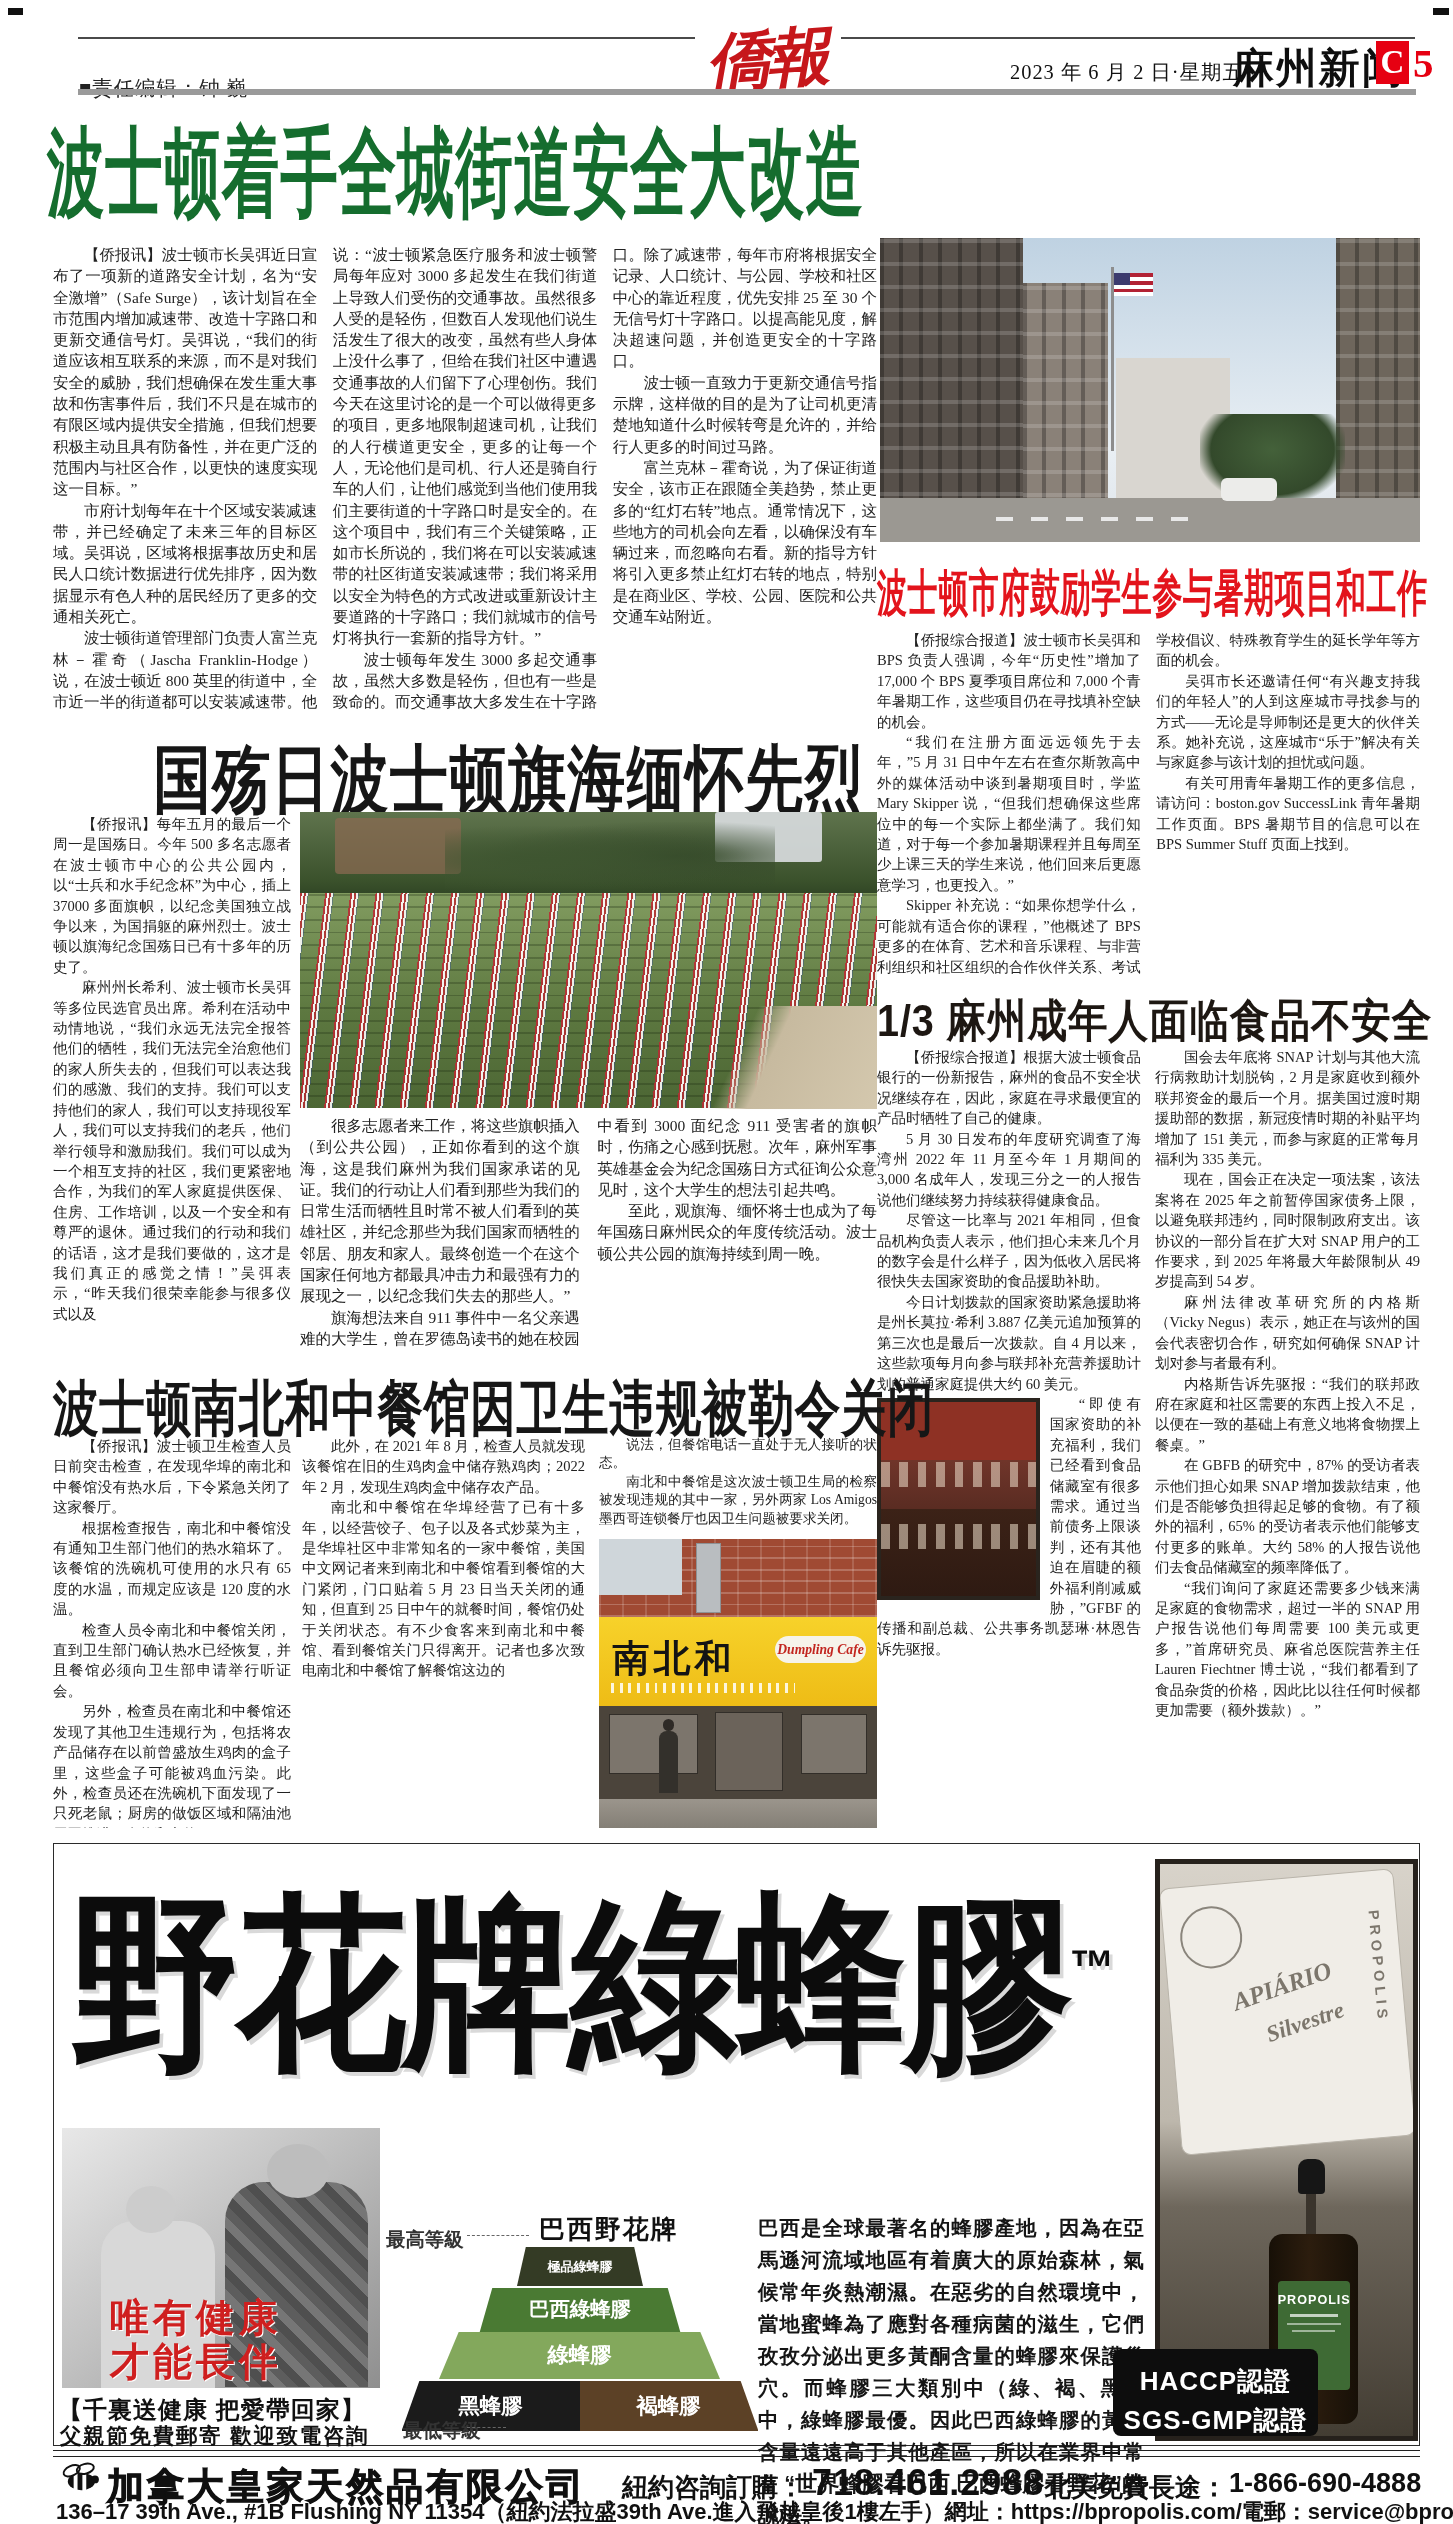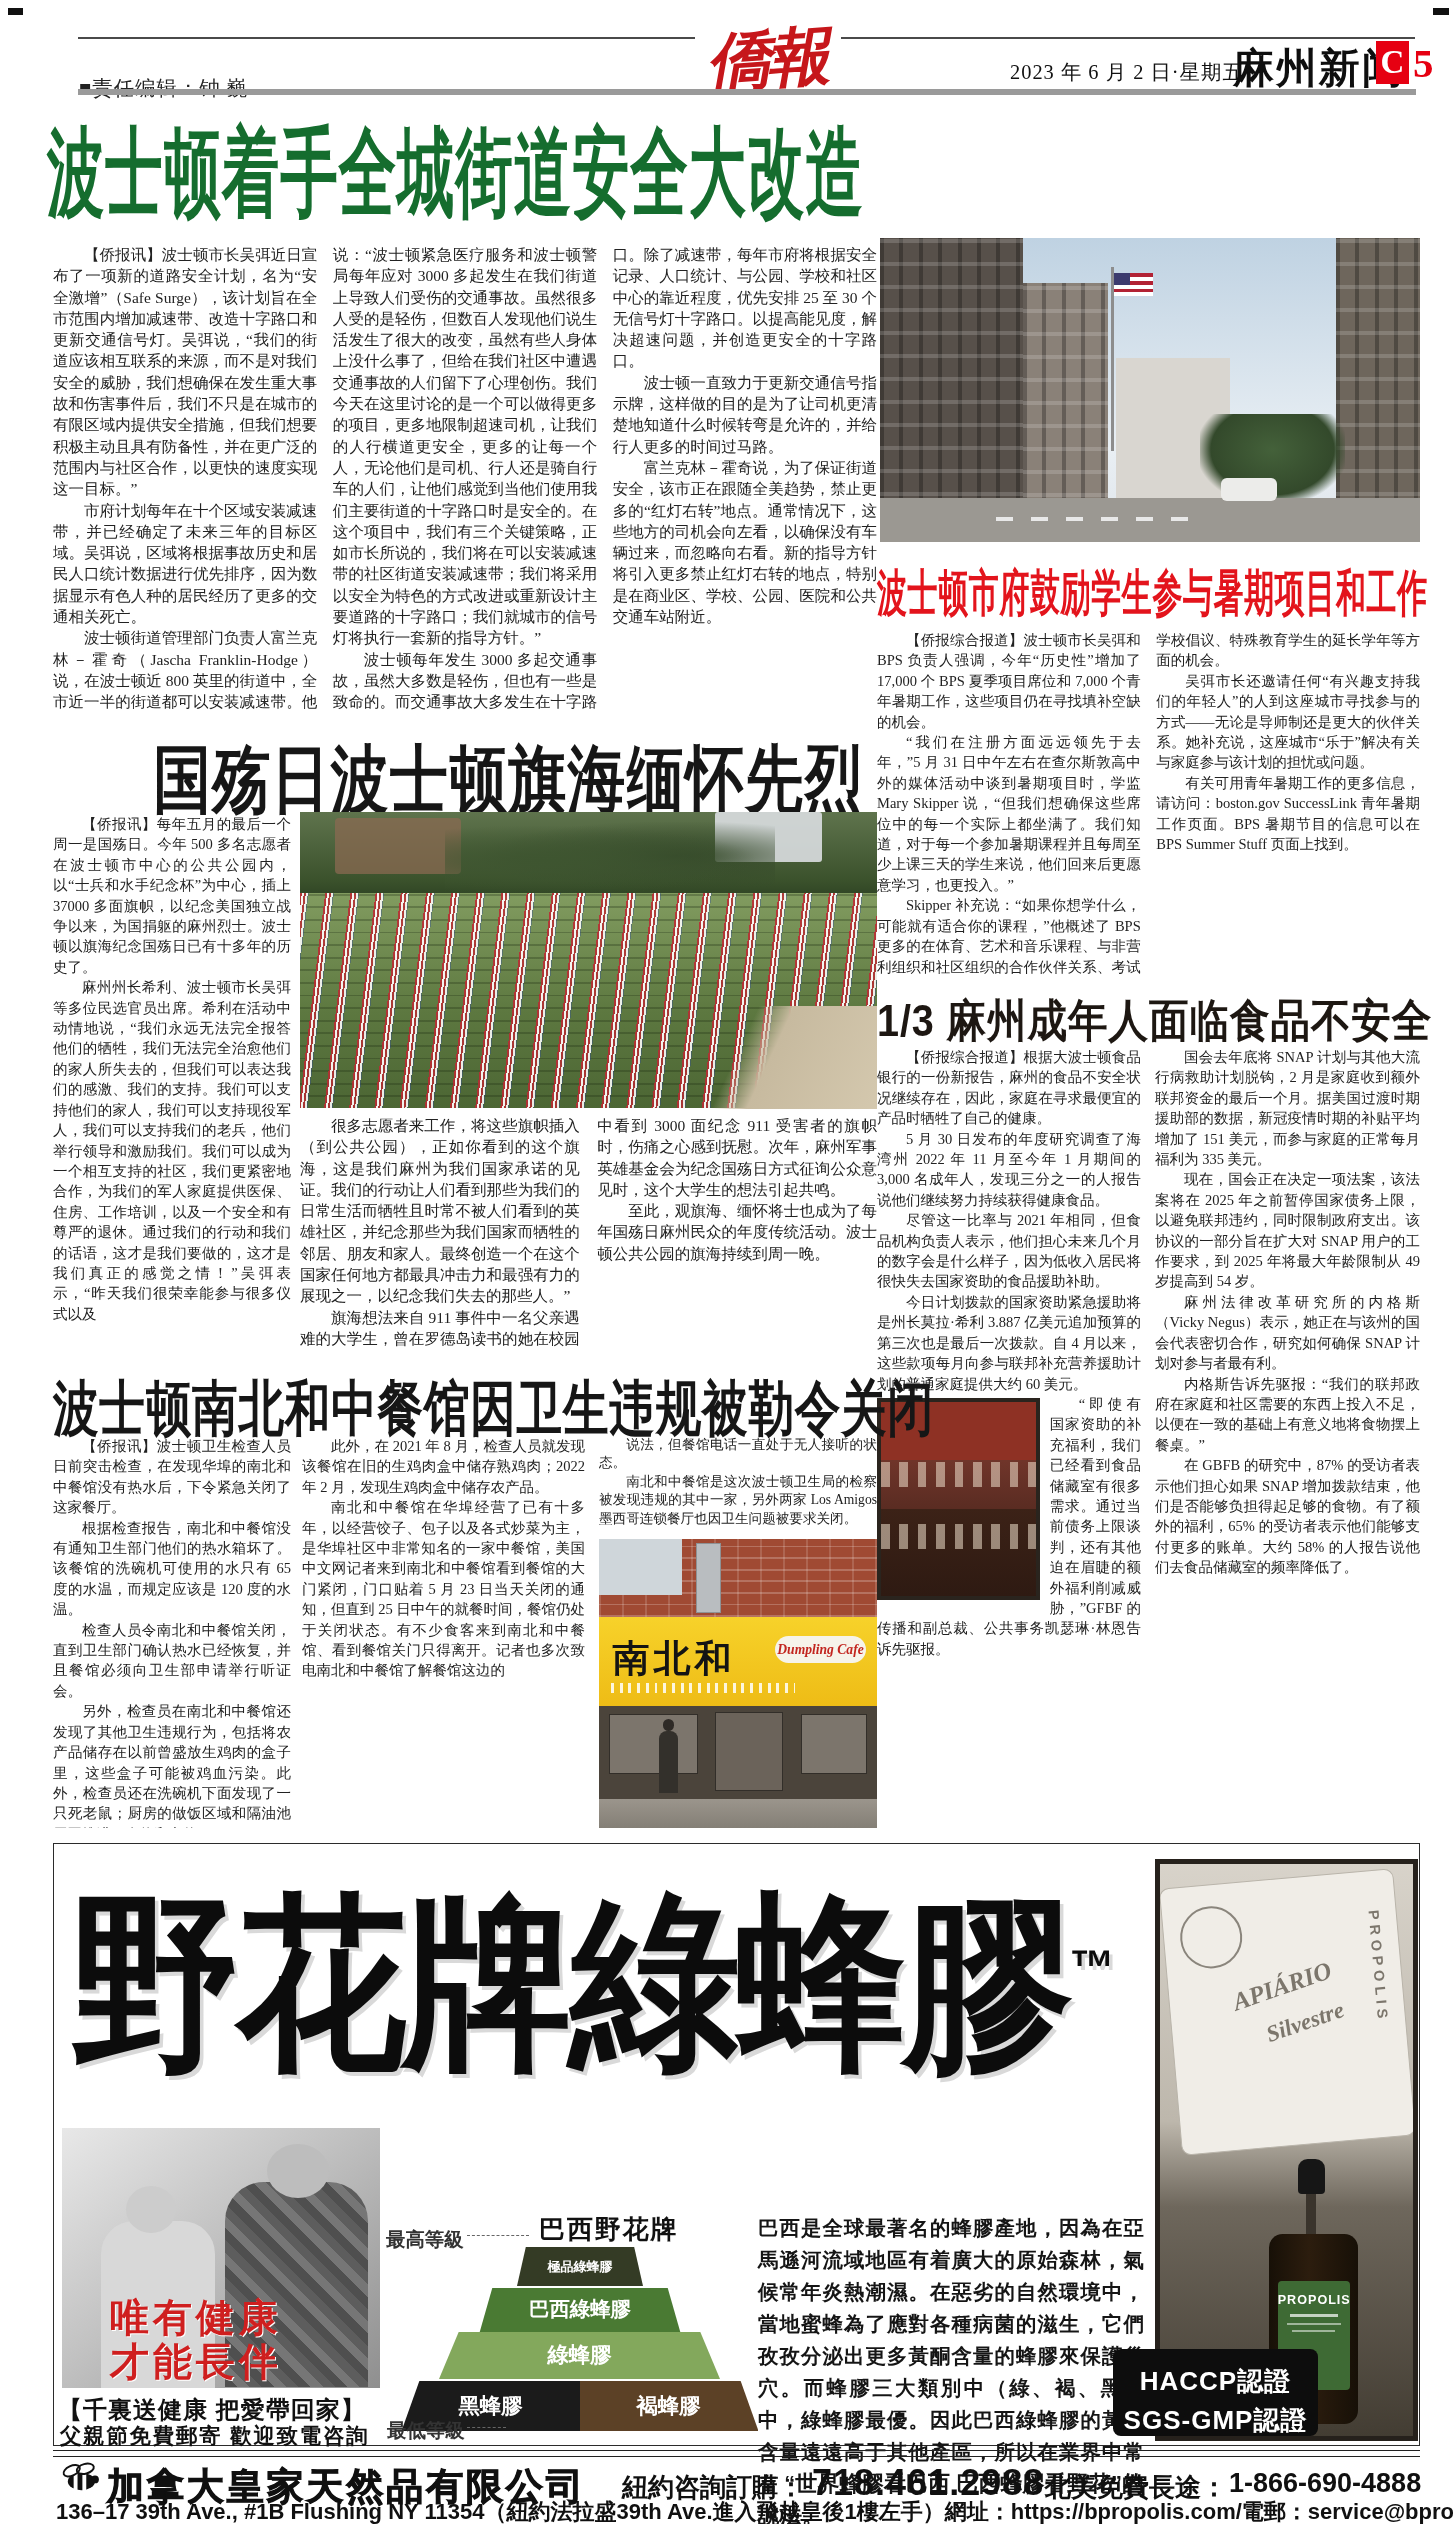--- a/index.html
+++ b/index.html
@@ -206,20 +206,21 @@
   </div>
   <p class="para">“即使有国家资助的补充福利，我们已经看到食品储藏室有很多需求。通过当前债务上限谈判，还有其他迫在眉睫的额外福利削减威胁，”GFBF 的传播和副总裁、公共事务凯瑟琳·林恩告诉先驱报。</p>
 </div>
 
 <div class="abs clipbox bt15" style="left:1155px;top:1047px;width:265px;height:797px;">
   <p class="para">国会去年底将 SNAP 计划与其他大流行病救助计划脱钩，2 月是家庭收到额外联邦资金的最后一个月。据美国过渡时期援助部的数据，新冠疫情时期的补贴平均增加了 151 美元，而参与家庭的正常每月福利为 335 美元。</p>
   <p class="para">现在，国会正在决定一项法案，该法案将在 2025 年之前暂停国家债务上限，以避免联邦违约，同时限制政府支出。该协议的一部分旨在扩大对 SNAP 用户的工作要求，到 2025 年将最大年龄限制从 49 岁提高到 54 岁。</p>
   <p class="para">麻州法律改革研究所的内格斯（Vicky Negus）表示，她正在与该州的国会代表密切合作，研究如何确保 SNAP 计划对参与者最有利。</p>
   <p class="para">内格斯告诉先驱报：“我们的联邦政府在家庭和社区需要的东西上投入不足，以便在一致的基础上有意义地将食物摆上餐桌。”</p>
   <p class="para">在 GBFB 的研究中，87% 的受访者表示他们担心如果 SNAP 增加拨款结束，他们是否能够负担得起足够的食物。有了额外的福利，65% 的受访者表示他们能够支付更多的账单。大约 58% 的人报告说他们去食品储藏室的频率降低了。</p>
+  <p class="para">“我们询问了家庭还需要多少钱来满足家庭的食物需求，超过一半的 SNAP 用户报告说他们每周需要 100 美元或更多，”首席研究员、麻省总医院营养主任 Lauren Fiechtner 博士说，“我们都看到了食品杂货的价格，因此比以往任何时候都更加需要（额外拨款）。”</p>
 </div>
 
 <div class="abs hl hl-rest sans nowrap" style="left:53px;top:1369px;">波士顿南北和中餐馆因卫生违规被勒令关闭</div>
 
 <div class="abs clipbox bt15" style="left:53px;top:1436px;width:238px;height:392px;">
   <p class="para">【侨报讯】波士顿卫生检查人员日前突击检查，在发现华埠的南北和中餐馆没有热水后，下令紧急关闭了这家餐厅。</p>
   <p class="para">根据检查报告，南北和中餐馆没有通知卫生部门他们的热水箱坏了。该餐馆的洗碗机可使用的水只有 65 度的水温，而规定应该是 120 度的水温。</p>
   <p class="para">检查人员令南北和中餐馆关闭，直到卫生部门确认热水已经恢复，并且餐馆必须向卫生部申请举行听证会。</p>
   <p class="para">另外，检查员在南北和中餐馆还发现了其他卫生违规行为，包括将农产品储存在以前曾盛放生鸡肉的盒子里，这些盒子可能被鸡血污染。此外，检查员还在洗碗机下面发现了一只死老鼠；厨房的做饭区域和隔油池周围堆满了食物和杂物。</p>
 
@@ -276,21 +277,21 @@
   <div class="abs pyr-label sans" style="left:0;top:13.6px;">最高等級</div>
   <div class="abs dashline" style="left:81px;top:23px;width:62px;"></div>
   <div class="abs pyr-brand sans" style="left:153px;top:0;">巴西野花牌</div>
   <div class="tier" style="left:131px;top:35px;width:126px;height:39px;line-height:39px;font-size:13px;background:#343b25;">極品綠蜂膠</div>
   <div class="tier" style="left:92px;top:76px;width:204px;height:50px;line-height:43px;font-size:20.4px;background:#4a7a33;">巴西綠蜂膠</div>
   <div class="tier" style="left:53px;top:120px;width:281px;height:47px;line-height:47px;font-size:21.3px;background:#83a85c;">綠蜂膠</div>
   <div class="abs" style="left:15.5px;top:169px;width:357px;height:50px;clip-path:polygon(5% 0,95% 0,100% 100%,0 100%);">
     <div class="abs sans" style="left:0;top:0;width:178px;height:50px;background:#1b1b1b;color:#fff;font-weight:900;font-size:21.3px;line-height:50px;text-align:center;">黑蜂膠</div>
     <div class="abs sans" style="left:178px;top:0;width:178px;height:50px;background:#5c4126;color:#fff;font-weight:900;font-size:21.3px;line-height:50px;text-align:center;">褐蜂膠</div>
   </div>
-  <div class="abs pyr-label sans" style="left:1px;top:205px;">最低等級</div>
+  <div class="abs pyr-label sans" style="left:17px;top:205px;">最低等級</div>
   <div class="abs dashline" style="left:81px;top:215px;width:39px;"></div>
 </div>
 
 <div class="abs ad-body" style="left:758px;top:2212px;width:386px;height:209px;">
   <span>巴西是全球最著名的蜂膠產地，因為在亞馬遜河流域地區有着廣大的原始森林，氣候常年炎熱潮濕。在惡劣的自然環境中，當地蜜蜂為了應對各種病菌的滋生，它們孜孜分泌出更多黃酮含量的蜂膠來保護巢穴。而蜂膠三大類別中（綠、褐、黑）中，綠蜂膠最優。因此巴西綠蜂膠的黃酮含量遠遠高于其他產區，所以在業界中常有</span>
   <span class="ad-quote">“世界蜂膠看巴西 巴西蜂膠看野花”的說法。</span>
 </div>
 
 <div class="abs photo product-frame" style="left:1155px;top:1859px;width:263px;height:582px;">
   <div class="abs pouch" style="left:9.7px;top:13.6px;width:235px;height:268px;">

